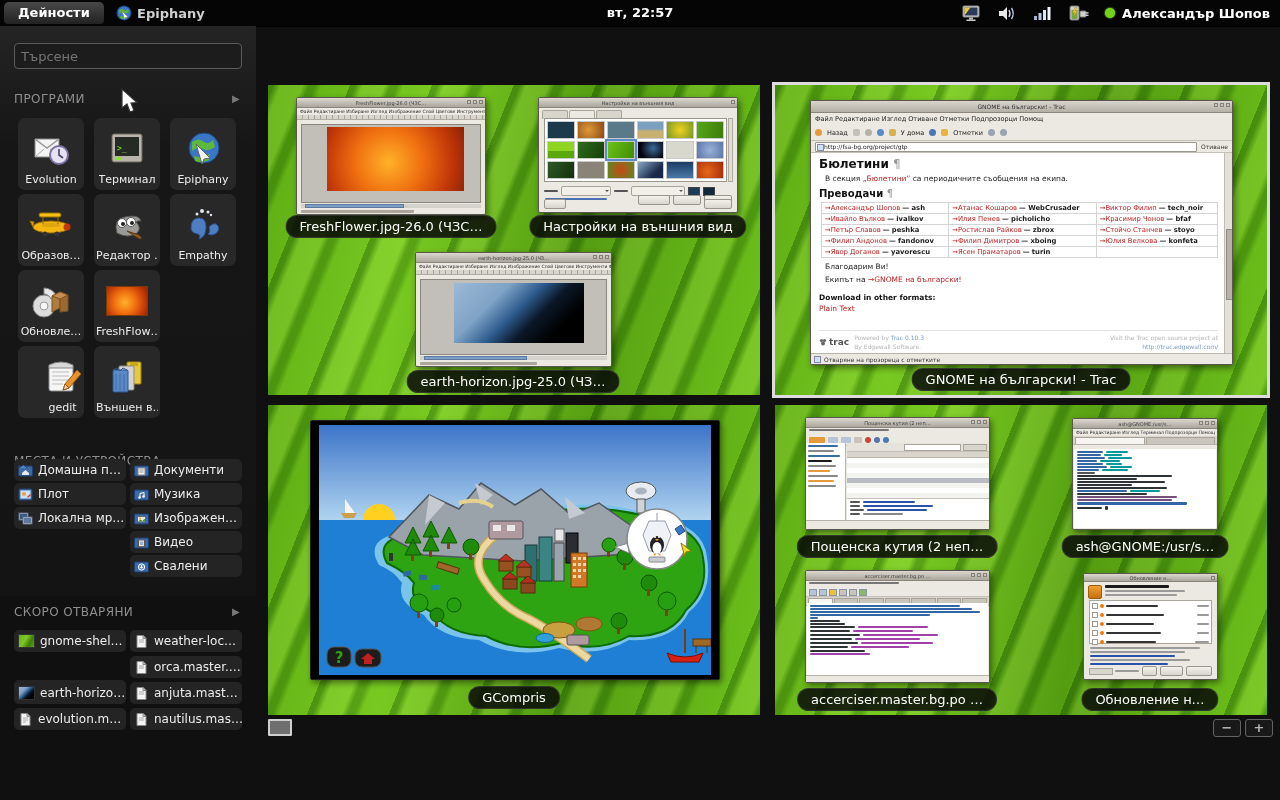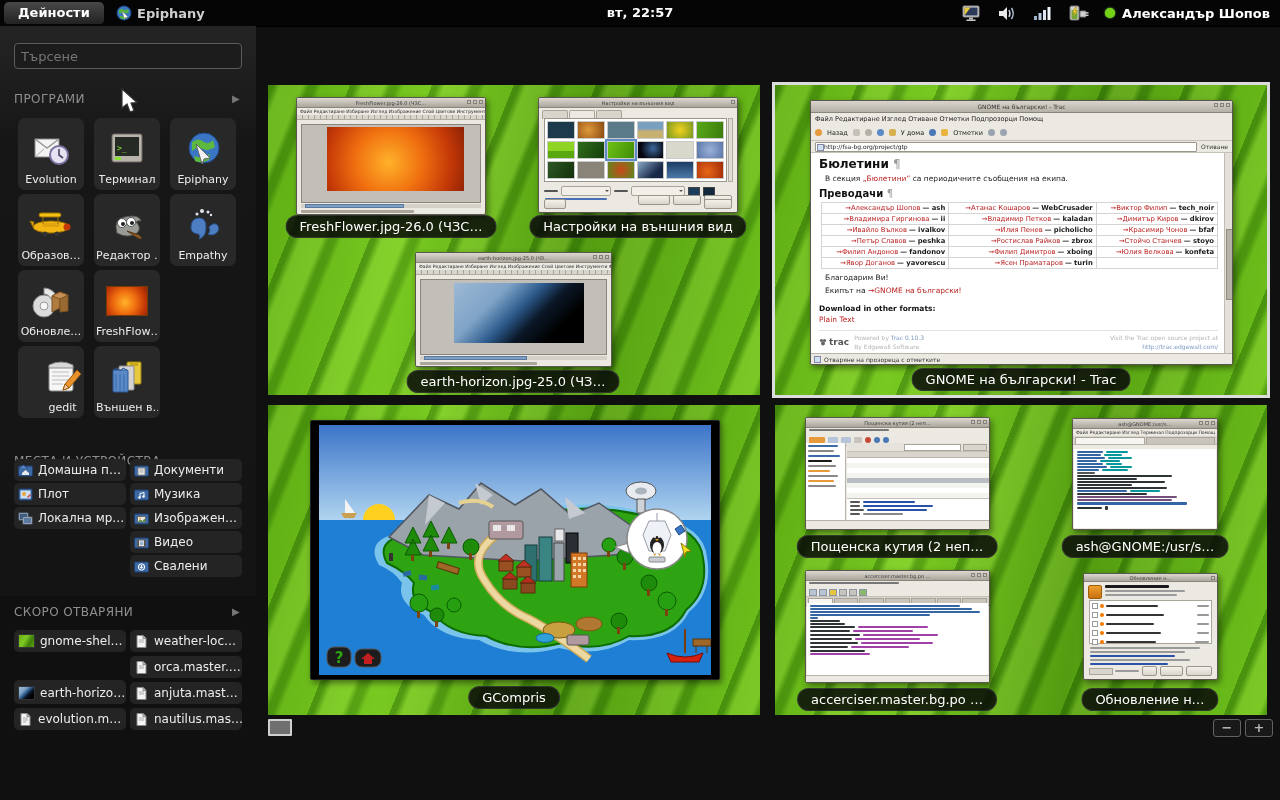--- a/index.html
+++ b/index.html
@@ -79,21 +79,21 @@
   #urlfield::before{content:"";position:absolute;left:1px;top:1px;width:5px;height:5px;background:#cfe0f0;border:1px solid #88a;}
   #tracbody{position:absolute;left:0;right:0;top:52px;bottom:10px;background:#fff;overflow:hidden;padding:3px 12px 0 8px;}
   #tracscroll{position:absolute;right:0;top:52px;bottom:10px;width:7px;background:#e4e1da;border-left:1px solid #c0bcb2;}
   #tracscroll .thumbv{position:absolute;left:1px;top:38%;width:5px;height:34%;background:#b6b2a8;border:1px solid #908c82;}
   #trach1{font-size:12px;font-weight:bold;color:#111;margin:1px 0 3px 0;}
   #tracp{font-size:7.5px;color:#222;margin:0 0 5px 6px;}
   #trach2{font-size:10px;font-weight:bold;color:#111;margin:2px 0 3px 0;}
   .pil{color:#9a9a9a;font-weight:normal;}
   .rlink{color:#bb2222;}
   #tractable{border-collapse:collapse;width:99%;margin-left:2px;}
-  #tractable td{border:1px solid #d4d4d4;font-size:6.8px;padding:1px 3px;white-space:nowrap;text-align:right;}
+  #tractable td{border:1px solid #d4d4d4;font-size:6.8px;padding:1px 3px;white-space:nowrap;}
   #tractable .tn{color:#bb2222;}
   #tractable .th{color:#1a1a1a;margin-left:2px;}
   .tracline{font-size:7.5px;color:#222;margin:4px 0 0 6px;}
   #dlwrap{margin-top:9px;}
   #dlhead{font-size:7.5px;font-weight:bold;color:#111;}
   #dllink{font-size:7.5px;color:#bb2222;margin-top:2px;}
   #tracfoot{position:absolute;left:8px;right:14px;bottom:3px;border-top:1px solid #e2e2e2;
        display:flex;justify-content:space-between;padding-top:2px;}
   #traclogo{font-size:9px;font-weight:bold;color:#555;display:flex;gap:2px;align-items:center;}
   #tracfoot .fcol{font-size:6px;color:#b5b5b5;line-height:1.5;}
@@ -641,25 +641,20 @@
         </div>
         <div id="trach2">
           <span>Преводачи</span> <span class="pil">¶</span>
         </div>
         <table id="tractable">
           <tbody>
               <tr>
             <td><span class="tn">→Александър Шопов</span><b class="th">— ash</b></td>
             <td><span class="tn">→Атанас Кошаров</span><b class="th">— WebCrusader</b></td>
             <td><span class="tn">→Виктор Филип</span><b class="th">— tech_noir</b></td>
-          </tr>
-          <tr>
-            <td><span class="tn">→Владимира Гиргинова</span><b class="th">— ii</b></td>
-            <td><span class="tn">→Владимир Петков</span><b class="th">— kaladan</b></td>
-            <td><span class="tn">→Димитър Киров</span><b class="th">— dkirov</b></td>
           </tr>
           <tr>
             <td><span class="tn">→Ивайло Вълков</span><b class="th">— ivalkov</b></td>
             <td><span class="tn">→Илия Пенев</span><b class="th">— picholicho</b></td>
             <td><span class="tn">→Красимир Чонов</span><b class="th">— bfaf</b></td>
           </tr>
           <tr>
             <td><span class="tn">→Петър Славов</span><b class="th">— peshka</b></td>
             <td><span class="tn">→Ростислав Райков</span><b class="th">— zbrox</b></td>
             <td><span class="tn">→Стойчо Станчев</span><b class="th">— stoyo</b></td>

